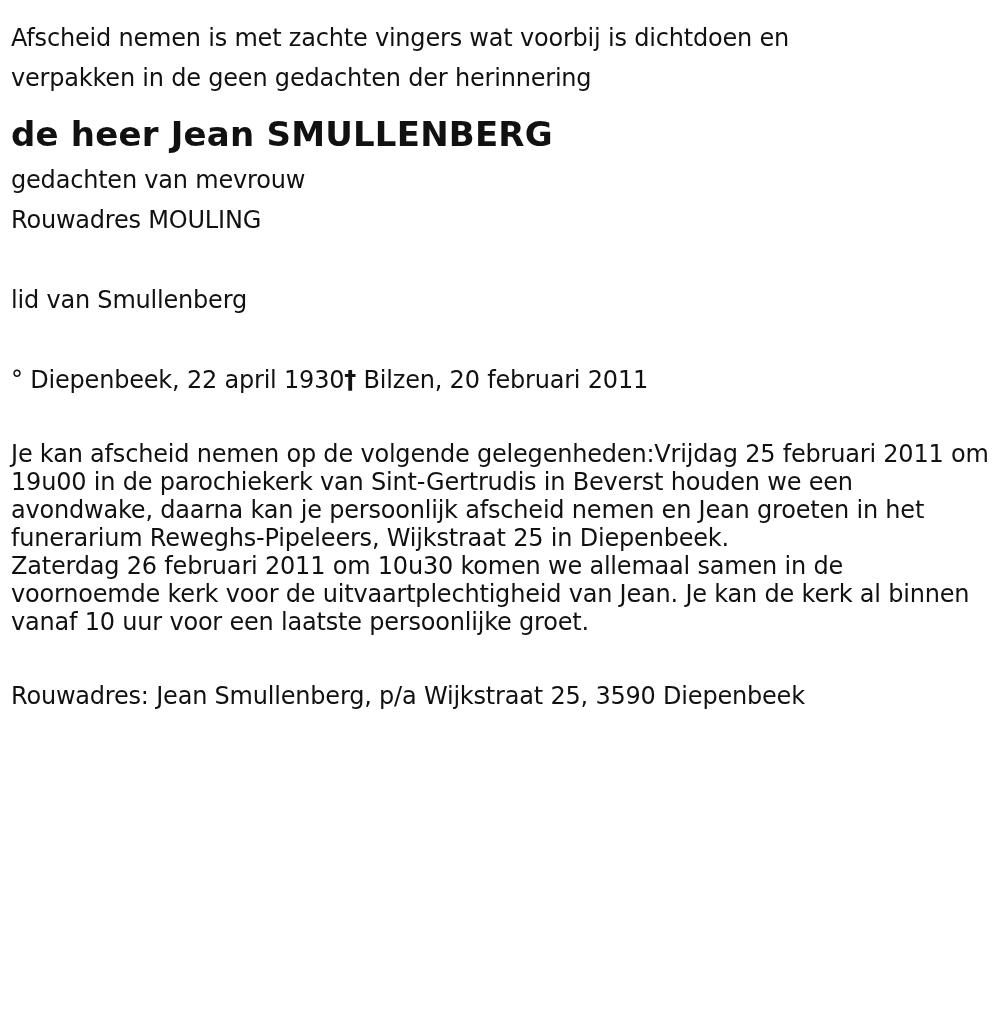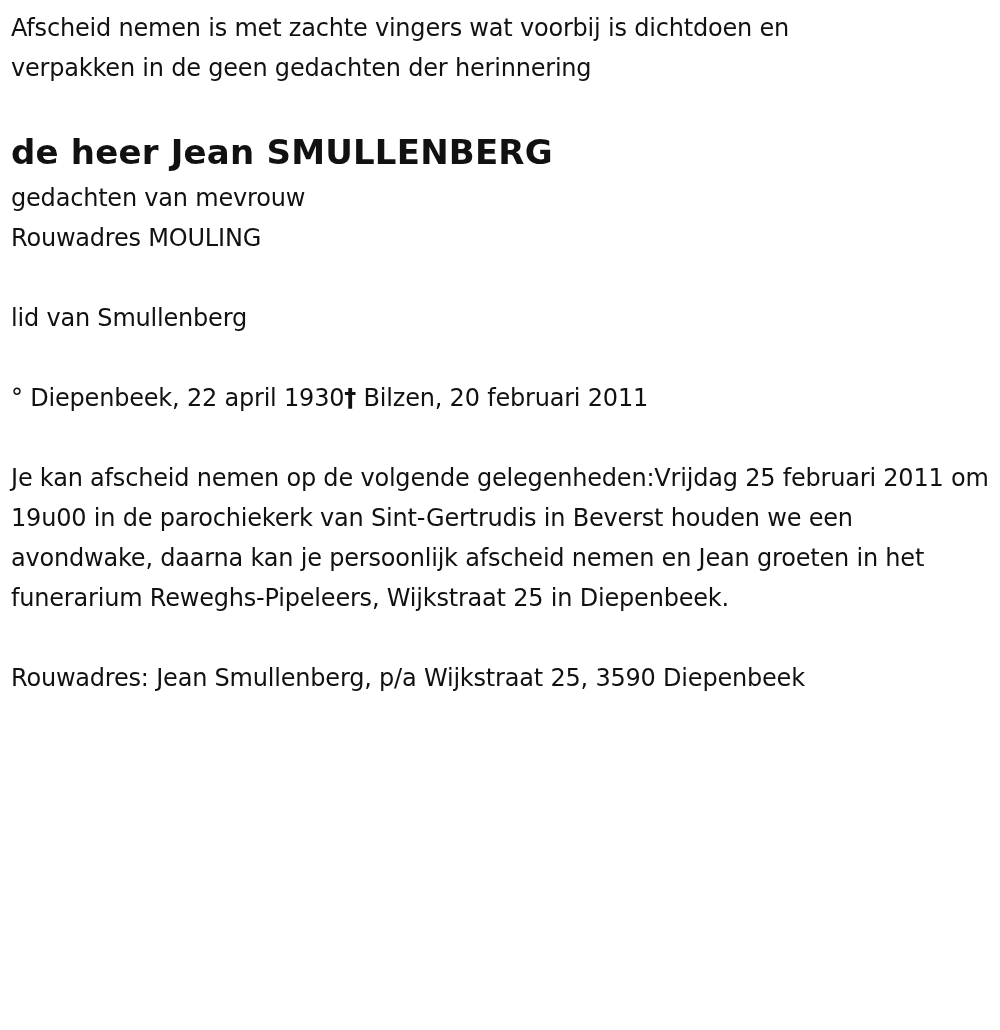--- a/index.html
+++ b/index.html
@@ -1,25 +1,25 @@
 <!DOCTYPE html>
 <html><head>
   <meta charset="utf-8">
   <style>
     html, body { margin: 0; padding: 0; background: #ffffff; }
     body {
       width: 1000px; height: 1030px; overflow: hidden;
       font-family: "DejaVu Sans", sans-serif;
       color: #111111;
     }
-    .doc { padding: 8px 0 0 11px; width: 980px; }
+    .doc { padding: 18px 0 0 11px; width: 980px; }
     .line { font-size: 24px; line-height: 40px; white-space: nowrap; letter-spacing: -0.2px; }
-    .para { font-size: 24px; line-height: 40px; letter-spacing: -0.2px; }
+    .para { font-size: 24px; line-height: 28px; letter-spacing: -0.2px; }
     .gap { height: 40px; }
-    .title { font-size: 34px; font-weight: bold; line-height: 40px; margin-top: 44px; margin-bottom: 6px; letter-spacing: 0.2px; }
+    .title { font-size: 34px; font-weight: bold; line-height: 40px; margin-top: 16px; margin-bottom: 6px; letter-spacing: 0.2px; }
     .cross { font-weight: bold; }
   </style>
 </head>
 <body>
 
 <div class="doc">
   <div class="line">Afscheid nemen is met zachte vingers wat voorbij is dichtdoen en</div>
   <div class="line">verpakken in de geen gedachten der herinnering</div>
 
   <div class="title">de heer Jean SMULLENBERG</div>
@@ -28,18 +28,19 @@
   <div class="gap"></div>
   <div class="line">lid van Smullenberg</div>
   <div class="gap"></div>
 
   <div class="line">
     <span>° Diepenbeek, 22 april 1930</span><span class="cross">†</span><span> Bilzen, 20 februari 2011</span>
   </div>
   <div class="gap"></div>
 
   <div class="para">Je kan afscheid nemen op de volgende gelegenheden:Vrijdag 25 februari 2011 om 19u00 in de parochiekerk van Sint-Gertrudis in Beverst houden we een avondwake, daarna kan je persoonlijk afscheid nemen en Jean groeten in het funerarium Reweghs-Pipeleers, Wijkstraat 25 in Diepenbeek.</div>
+  <div class="para">Zaterdag 26 februari 2011 om 10u30 komen we allemaal samen in de voornoemde kerk voor de uitvaartplechtigheid van Jean. Je kan de kerk al binnen vanaf 10 uur voor een laatste persoonlijke groet.</div>
   <div class="gap"></div>
 
   <div class="line">Rouwadres: Jean Smullenberg, p/a Wijkstraat 25, 3590 Diepenbeek</div>
   <div class="gap"></div>
 
 </div>
 
 </body></html>

